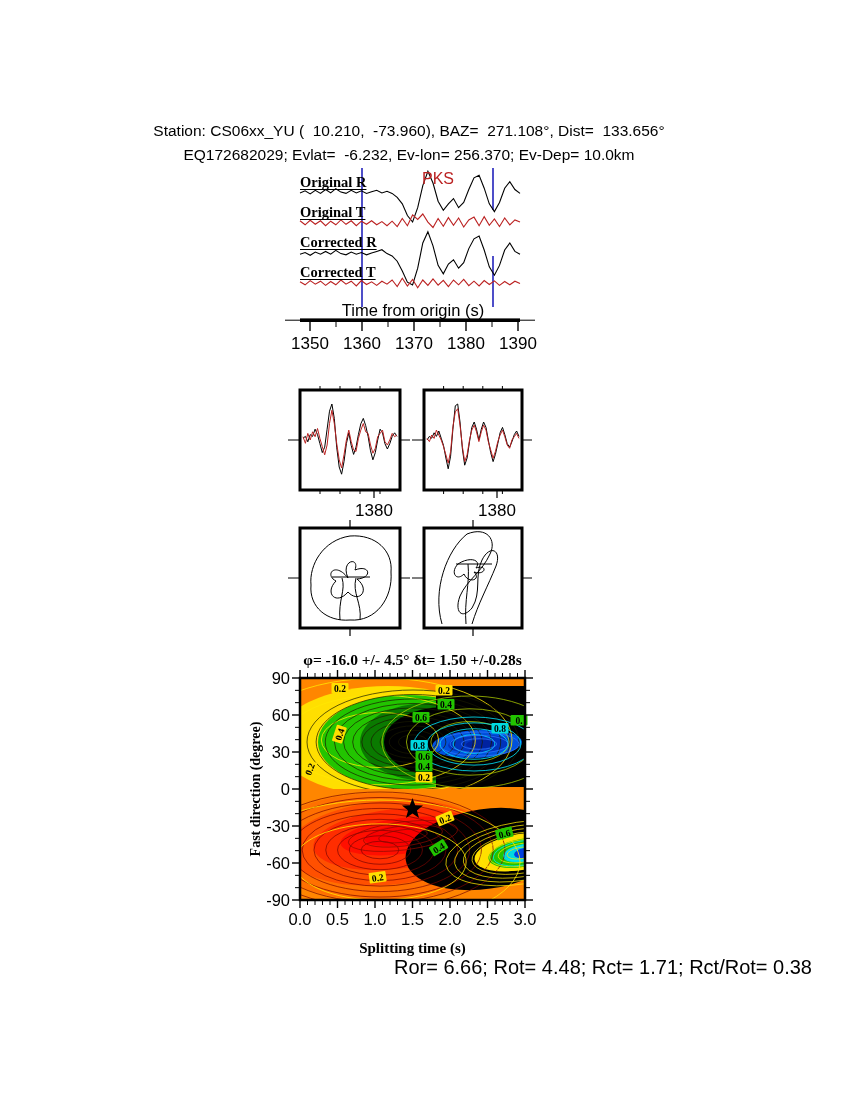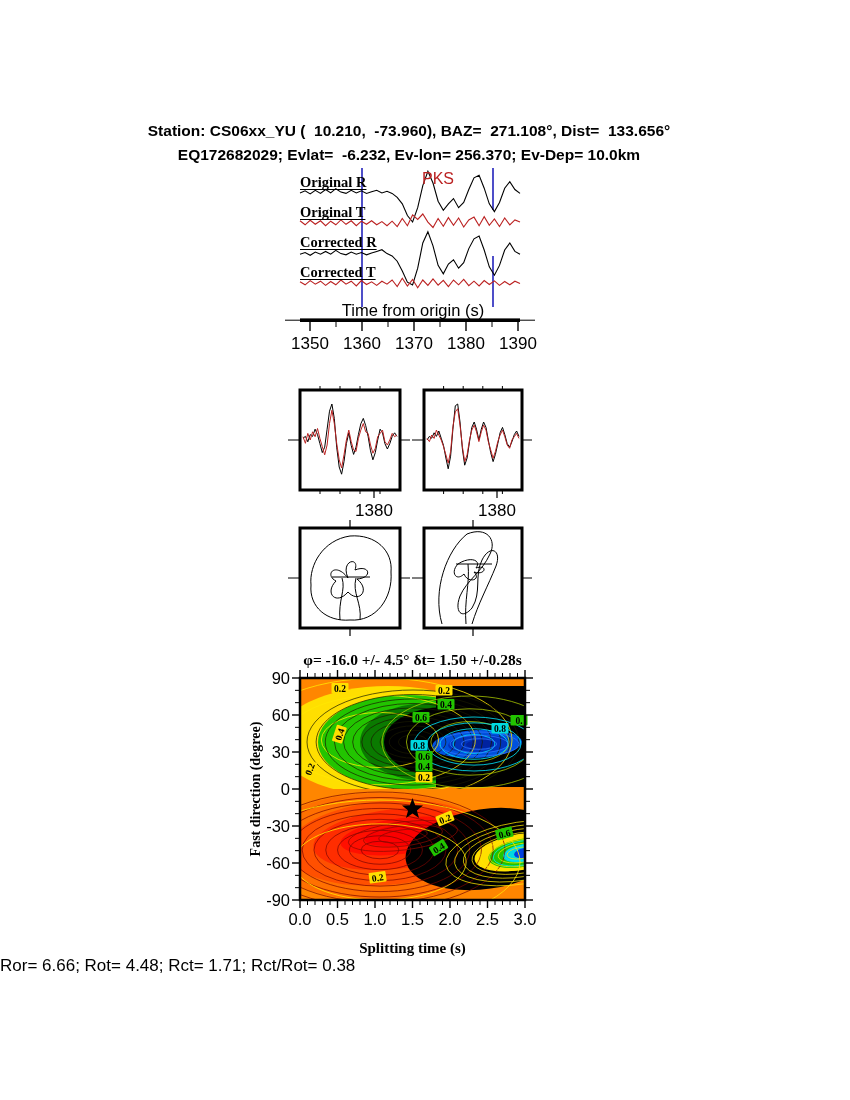--- a/index.html
+++ b/index.html
@@ -1,21 +1,21 @@
 <!DOCTYPE html>
 <html><head>
 <meta charset="utf-8">
 <style>
   html,body{margin:0;padding:0;}
   body{width:850px;height:1100px;background:#ffffff;position:relative;overflow:hidden;
        font-family:"Liberation Sans",sans-serif;color:#000;}
   .abs{position:absolute;}
-  .hdr{left:0;top:119px;width:818px;text-align:center;font-size:15.5px;line-height:24px;font-weight:bold;}
+  .hdr{left:0;top:119px;width:818px;text-align:center;font-size:15.5px;line-height:24px;}
   .hdr div{white-space:pre;}
-  .ftr{left:0;top:956px;width:800px;text-align:left;font-size:17px;}
+  .ftr{left:0;top:956px;width:800px;text-align:right;font-size:20px;padding-left:12px;}
   svg{position:absolute;overflow:visible;}
   text{font-family:"Liberation Sans",sans-serif;}
   .serifb{font-family:"Liberation Serif",serif;font-weight:bold;}
 </style>
 </head>
 <body>
 
 <div class="abs hdr">
   <div>Station: CS06xx_YU (  10.210,  -73.960), BAZ=  271.108°, Dist=  133.656°</div>
   <div>EQ172682029; Evlat=  -6.232, Ev-lon= 256.370; Ev-Dep= 10.0km</div>

